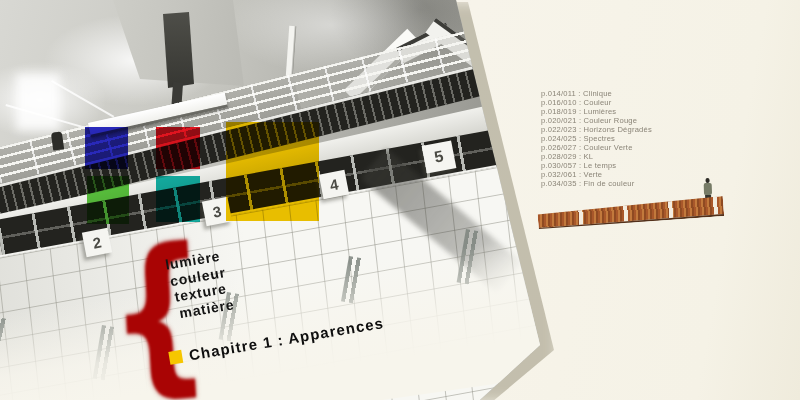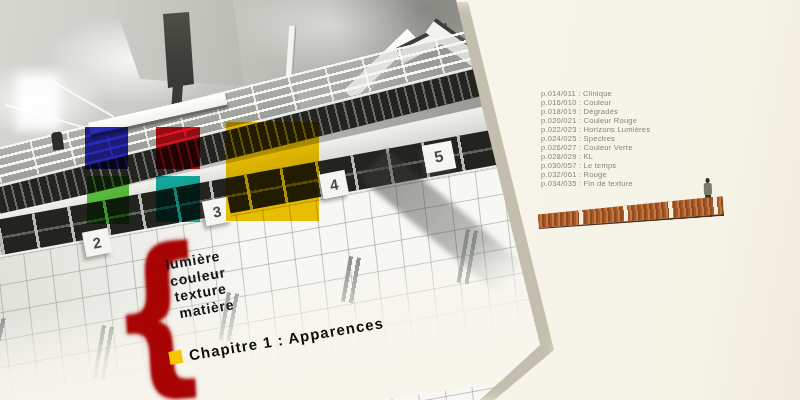--- a/index.html
+++ b/index.html
@@ -189,29 +189,29 @@
   </div>
 
   <div class="abs chapter">
     <span class="bullet" style="background-color: rgb(246, 198, 0);"></span>
     <span class="chapter-label">Chapitre 1 : Apparences</span>
   </div>
 
   <div class="abs toc">
     <div class="toc-row"><span>p.014/011</span><span> : </span><span>Clinique</span></div>
     <div class="toc-row"><span>p.016/010</span><span> : </span><span>Couleur</span></div>
-    <div class="toc-row"><span>p.018/019</span><span> : </span><span>Dégradés</span></div>
+    <div class="toc-row"><span>p.018/019</span><span> : </span><span>Lumières</span></div>
     <div class="toc-row"><span>p.020/021</span><span> : </span><span>Couleur Rouge</span></div>
-    <div class="toc-row"><span>p.022/023</span><span> : </span><span>Horizons Lumières</span></div>
+    <div class="toc-row"><span>p.022/023</span><span> : </span><span>Horizons Dégradés</span></div>
     <div class="toc-row"><span>p.024/025</span><span> : </span><span>Spectres</span></div>
     <div class="toc-row"><span>p.026/027</span><span> : </span><span>Couleur Verte</span></div>
     <div class="toc-row"><span>p.028/029</span><span> : </span><span>KL</span></div>
     <div class="toc-row"><span>p.030/057</span><span> : </span><span>Le temps</span></div>
-    <div class="toc-row"><span>p.032/061</span><span> : </span><span>Rouge</span></div>
-    <div class="toc-row"><span>p.034/035</span><span> : </span><span>Fin de texture</span></div>
+    <div class="toc-row"><span>p.032/061</span><span> : </span><span>Verte</span></div>
+    <div class="toc-row"><span>p.034/035</span><span> : </span><span>Fin de couleur</span></div>
   </div>
 
   <div class="abs person">
     <span class="head"></span>
     <span class="torso"></span>
     <span class="legs"></span>
   </div>
   <div class="abs fence"></div>
 
 </div>

